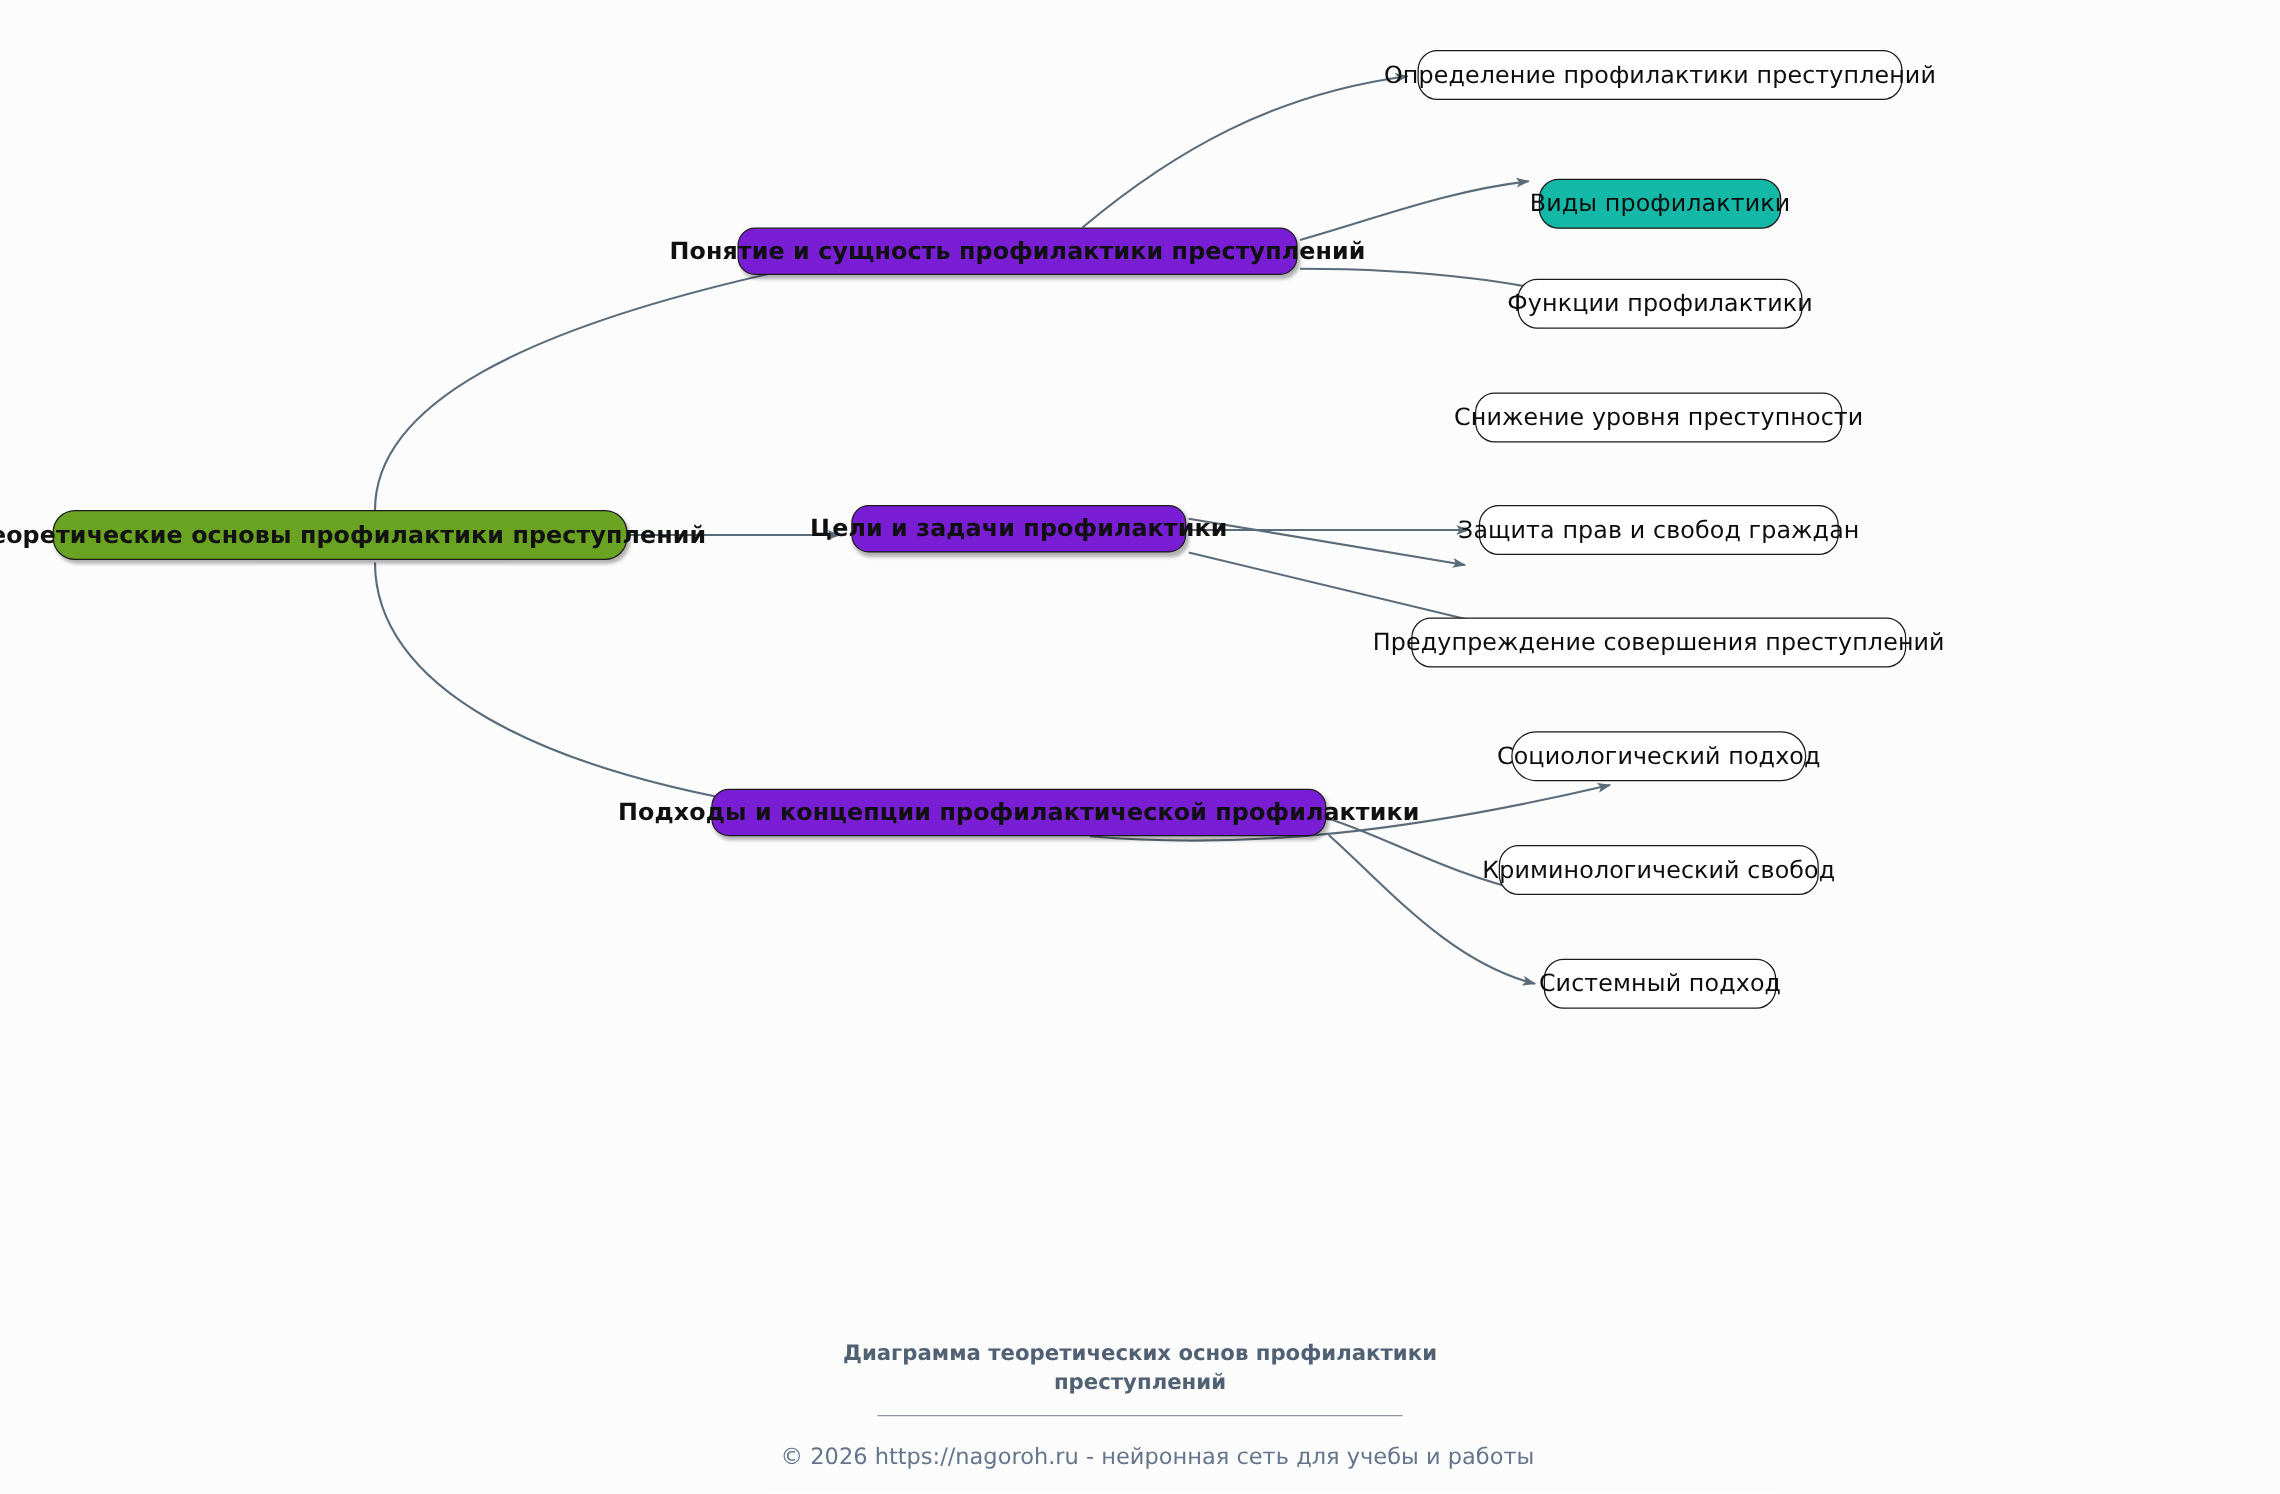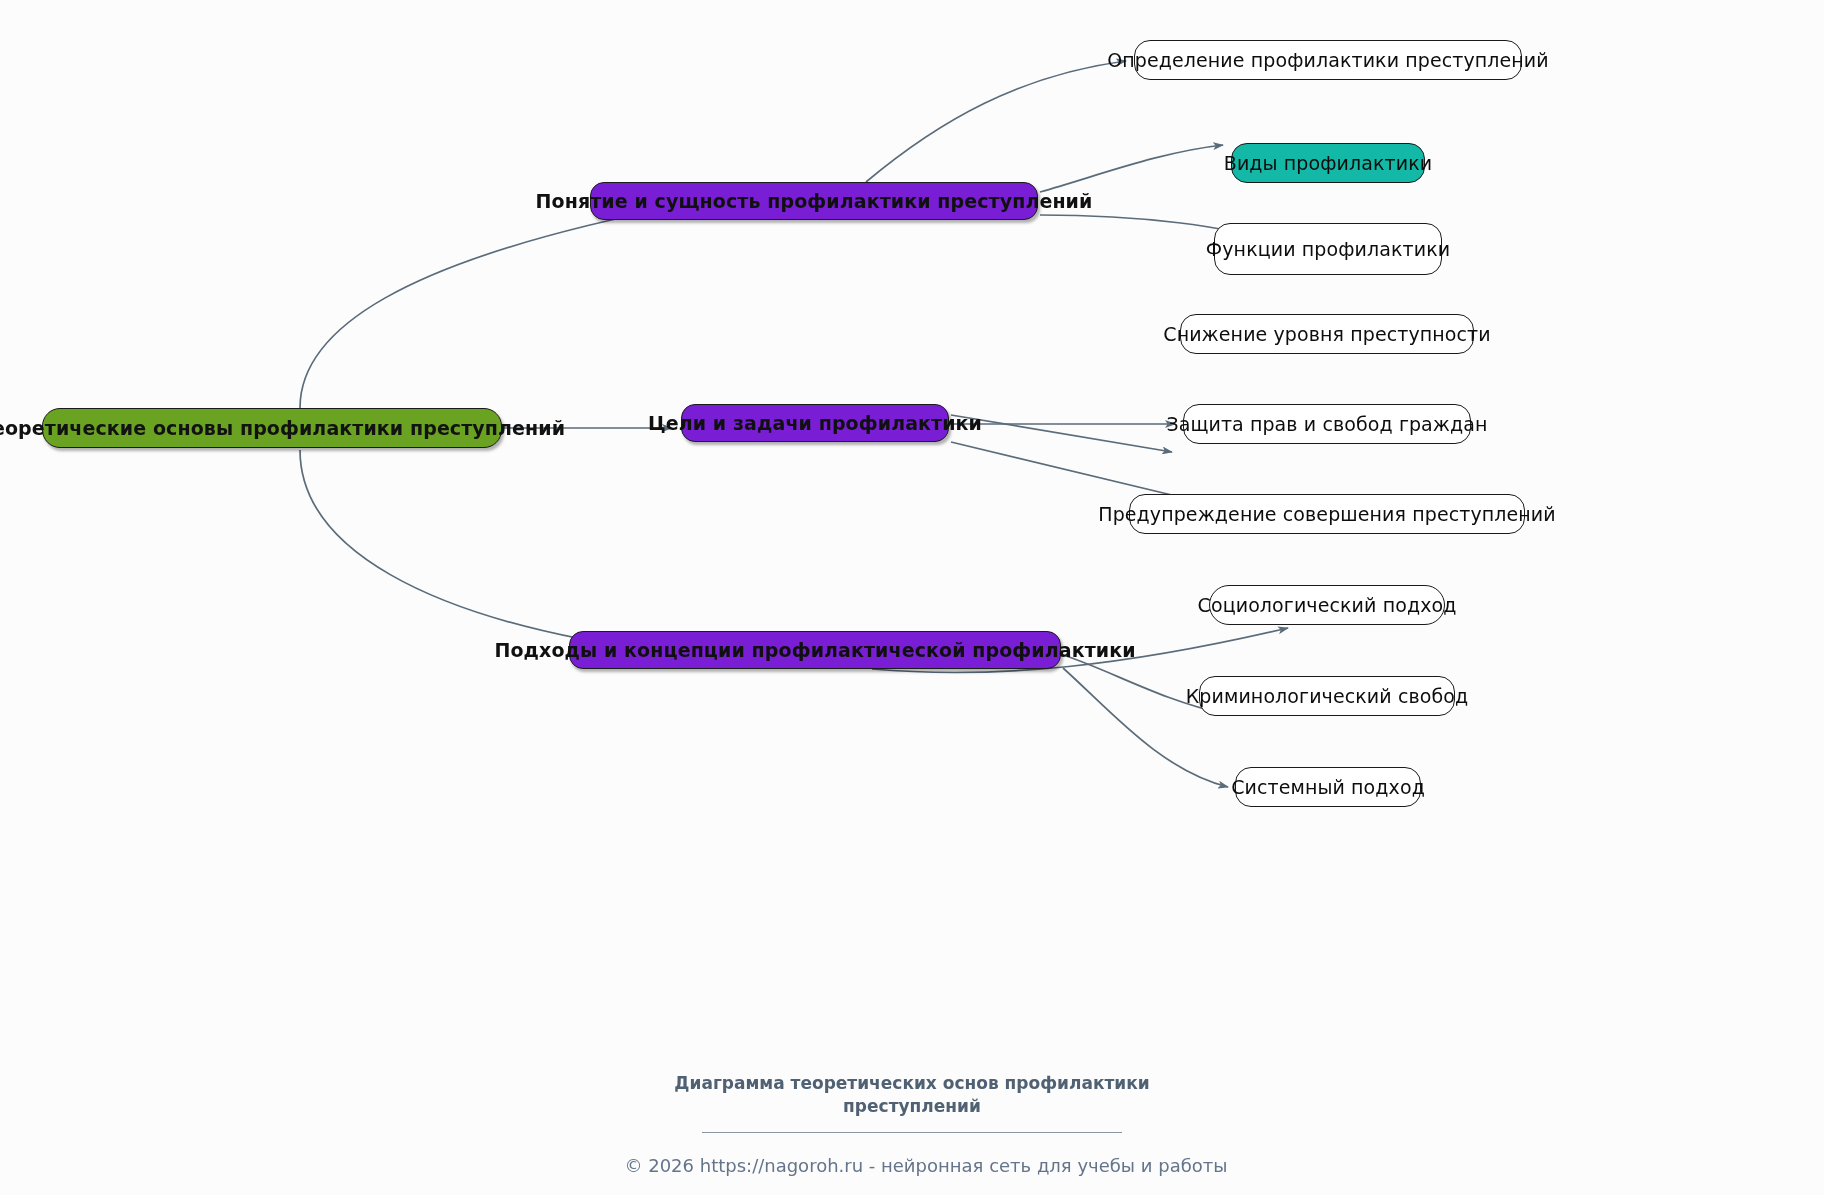--- a/index.html
+++ b/index.html
@@ -127,21 +127,21 @@
   </div>
 
   <div class="node node-leaf" style="left: 1134px; top: 40px; width: 388px; height: 40px; background: rgb(255, 255, 255);">
     <span class="node-label">Определение профилактики преступлений</span>
   </div>
 
   <div class="node node-leaf" style="left: 1231px; top: 131px; width: 194px; height: 40px; background: #14b8a6; margin-top: 12px;">
     <span class="node-label">Виды профилактики</span>
   </div>
 
-  <div class="node node-leaf" style="left: 1214px; top: 223px; width: 228px; height: 52px; background: rgb(255, 255, 255);">
+  <div class="node node-leaf" style="left: 1214px; top: 223px; width: 228px; height: 40px; background: rgb(255, 255, 255);">
     <span class="node-label">Функции профилактики</span>
   </div>
 
   <div class="node node-branch" style="left: 681px; top: 404px; width: 268px; height: 38px; background: rgb(122, 30, 214); color: rgb(16, 16, 16);">
     <span class="node-label">Цели и задачи профилактики</span>
   </div>
 
   <div class="node node-leaf" style="left: 1180px; top: 314px; width: 294px; height: 40px; background: rgb(255, 255, 255);">
     <span class="node-label">Снижение уровня преступности</span>
   </div>

